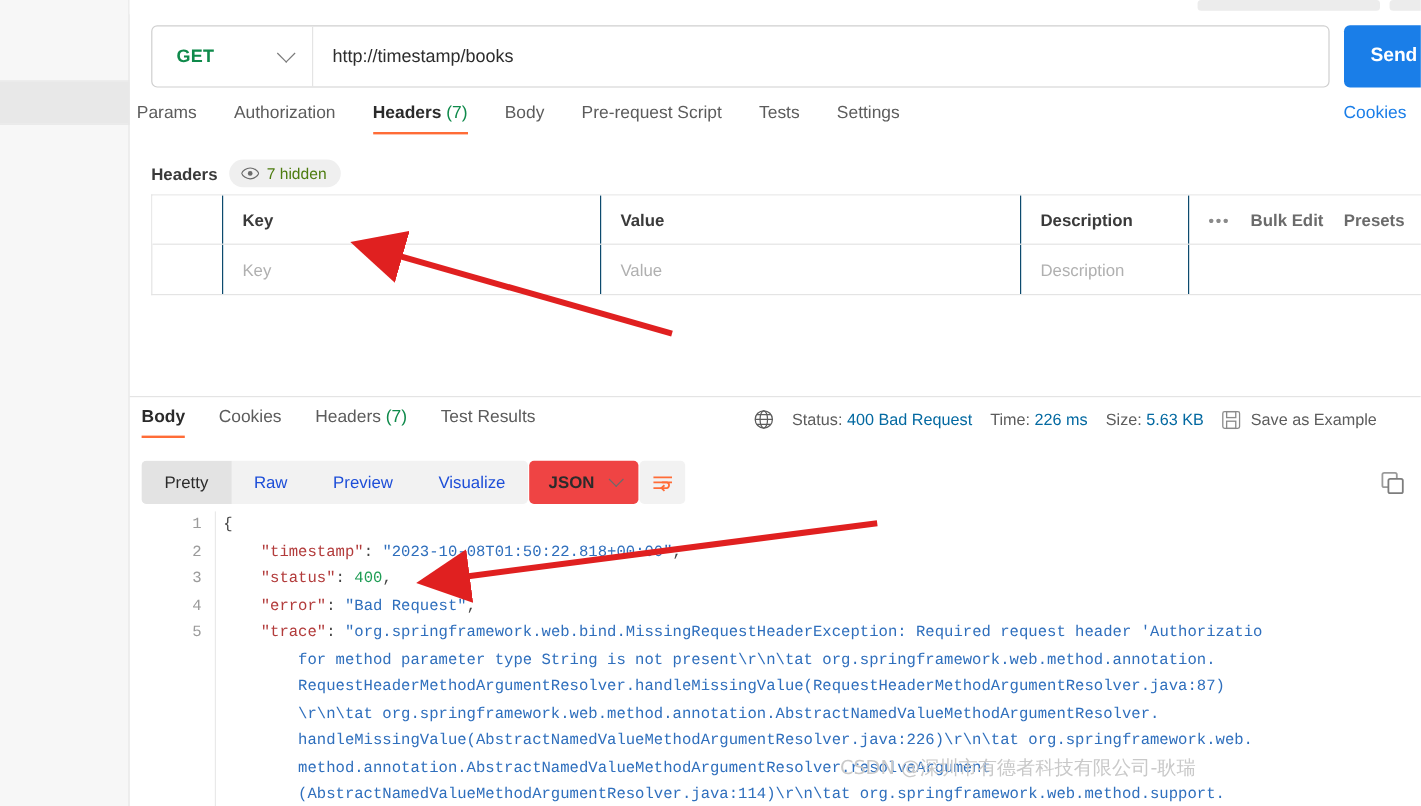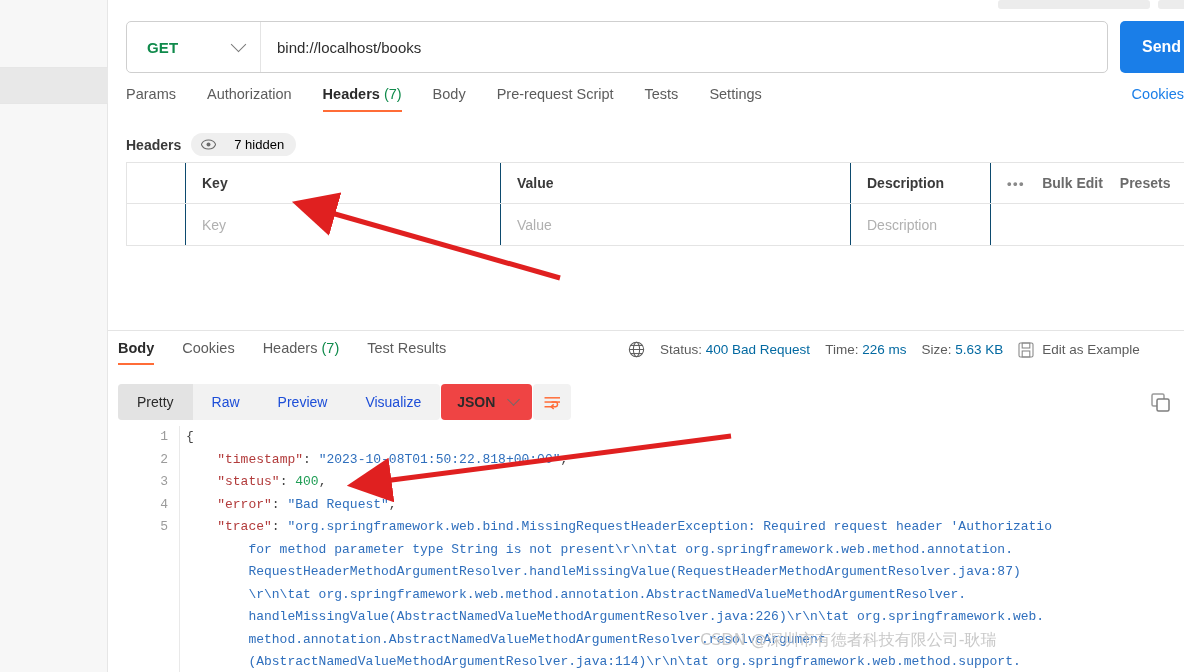--- a/index.html
+++ b/index.html
@@ -52,21 +52,21 @@
     font-size: 15px; color: #2d2d2d;
   }
   .send-btn {
     position: absolute; left: 1120px; top: 21px; width: 110px; height: 52px;
     background: #1a7ee8; border-radius: 5px; color: #fff; font-weight: 700; font-size: 16px;
     display: flex; align-items: center; padding-left: 22px;
   }
 
   
   .req-tabs {
-    position: absolute; left: 126px; top: 86px; width: 1058px; height: 33px;
+    position: absolute; left: 114px; top: 86px; width: 1058px; height: 33px;
     display: flex; align-items: flex-start;
   }
   .rtab {
     font-size: 14.5px; color: #5c5c5c; padding: 0 0 10px 0; margin-right: 31px;
     position: relative; white-space: nowrap;
   }
   .rtab.active { color: #2b2b2b; font-weight: 600; }
   .rtab.active::after {
     content: ""; position: absolute; left: 0; right: 0; bottom: 0;
     height: 2.5px; background: #ff6c37;
@@ -75,23 +75,23 @@
   .cookies-link {
     position: absolute; right: 0; top: 0; font-size: 14.5px; color: #1a7ee8;
   }
 
   
   .hdr-title-row {
     position: absolute; left: 126px; top: 133px; display: flex; align-items: center; gap: 10px;
   }
   .hdr-title { font-size: 14px; font-weight: 700; color: #3a3a3a; }
   .hidden-pill {
-    display: inline-flex; align-items: center; gap: 18px;
+    display: inline-flex; align-items: center; gap: 6px;
     background: #efefef; border-radius: 13px; padding: 4px 12px 4px 10px;
-    font-size: 13px; color: #000000;
+    font-size: 13px; color: #4d7c0f;
   }
   .eye { display:block; }
 
   .tbl {
     position: absolute; left: 126px; top: 162px; width: 1090px;
     border: 1px solid #e4e4e4; border-right: none;
   }
   .tbl-row { display: flex; height: 41px; align-items: stretch; }
   .tbl-row.head { background: #fff; border-bottom: 1px solid #e4e4e4; }
   .cell {
@@ -196,21 +196,21 @@
     <div class="chip" style="left:890px; width:152px;"></div>
     <div class="chip" style="left:1050px; width:54px;"></div>
 
   </div>
 
   <div class="req-bar">
     <div class="method-box">
       <span class="method-label">GET</span>
       <span class="chev"></span>
     </div>
-    <div class="url-input">bind://localhost/books</div>
+    <div class="url-input">http://timestamp/books</div>
   </div>
   <div class="send-btn">Send</div>
 
   <div class="req-tabs">
     <div class="rtab">
       <span>Params</span>
     </div>
     <div class="rtab">
       <span>Authorization</span>
     </div>
@@ -304,21 +304,21 @@
     <span>
       <span>Size:</span>
       <span class="meta-val">5.63 KB</span>
     </span>
     <span class="save-example">
       <svg width="16" height="16" viewBox="0 0 16 16">
         <rect x="1" y="1" width="14" height="14" rx="1.5" fill="none" stroke="#8a8a8a" stroke-width="1.1"></rect>
         <rect x="4.2" y="1" width="7.6" height="5" fill="none" stroke="#8a8a8a" stroke-width="1.1"></rect>
         <rect x="4.2" y="9" width="7.6" height="6" fill="none" stroke="#8a8a8a" stroke-width="1.1"></rect>
       </svg>
-      <span>Edit as Example</span>
+      <span>Save as Example</span>
     </span>
   </div>
 
   <div class="body-tools">
     <div class="seg">
       <div class="seg-item active">Pretty</div>
       <div class="seg-item">Raw</div>
       <div class="seg-item">Preview</div>
       <div class="seg-item">Visualize</div>
     </div>

